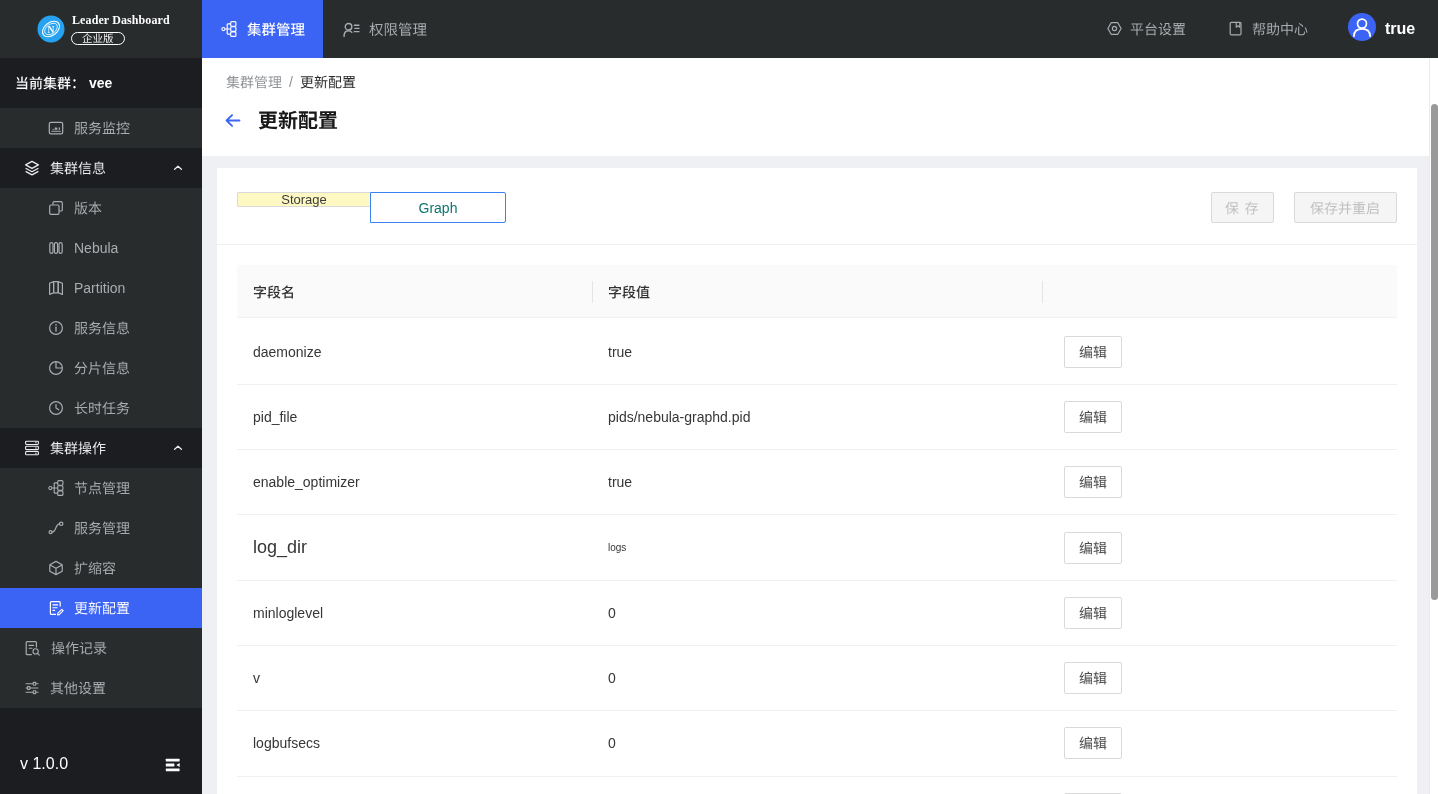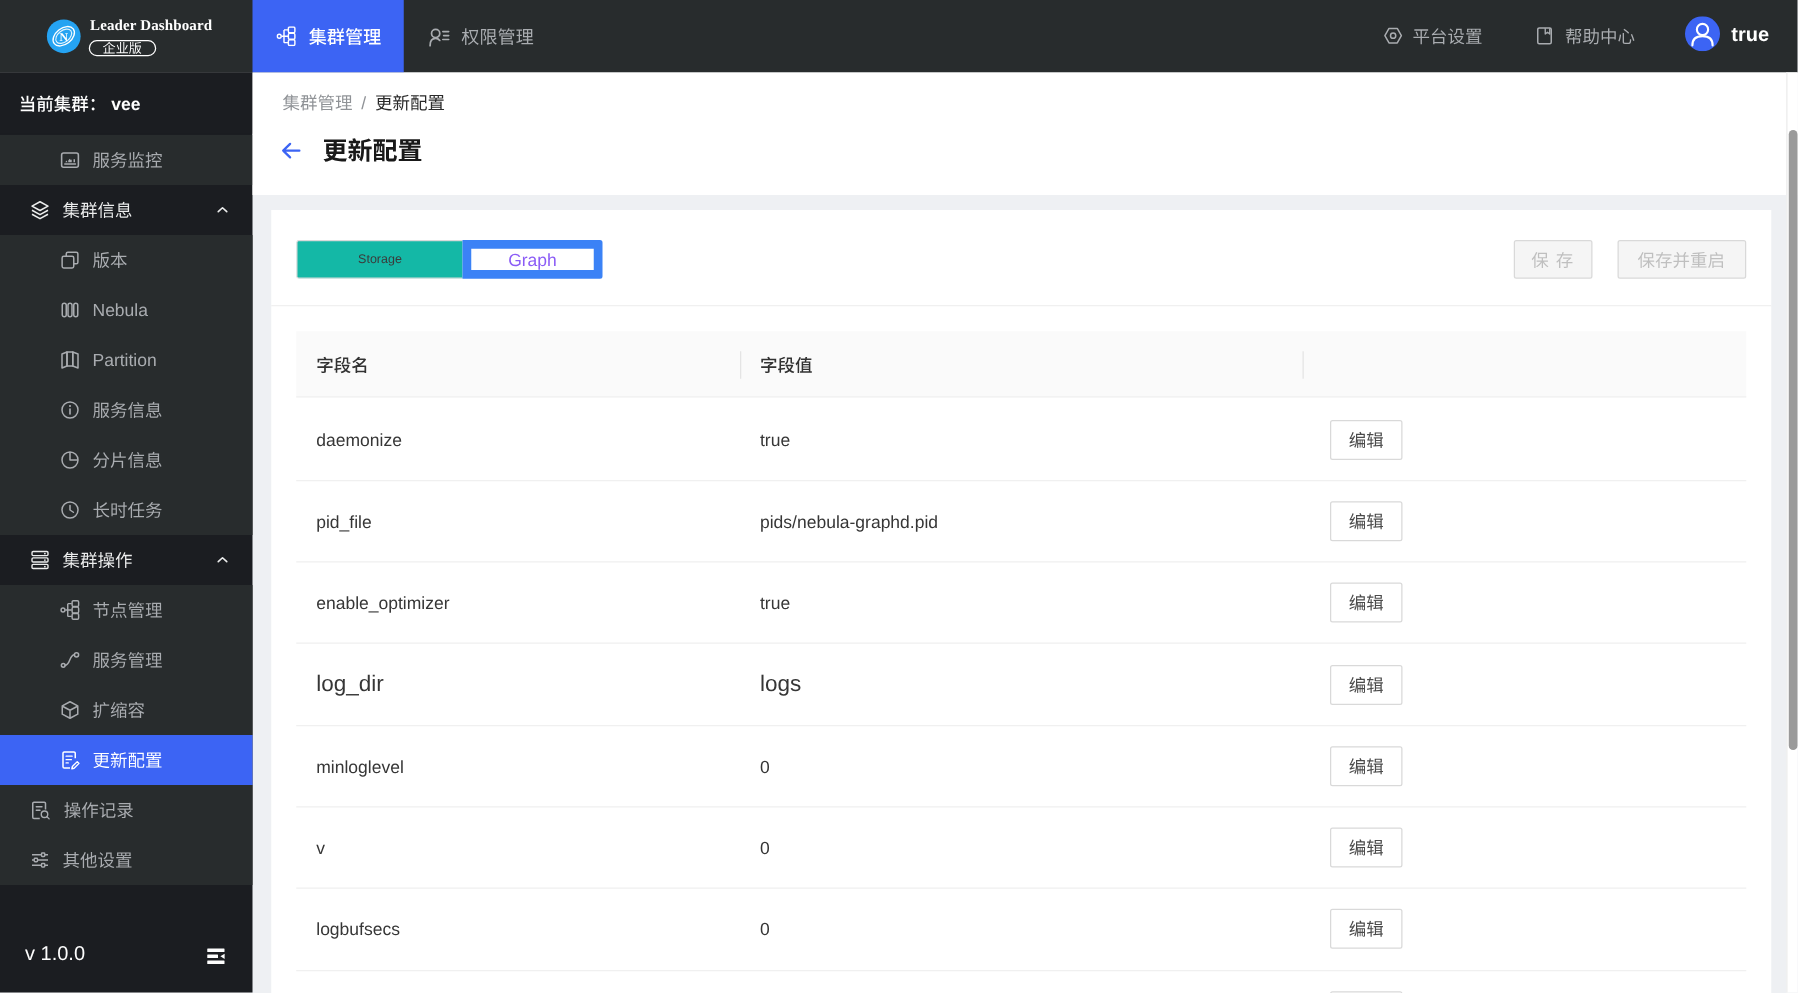--- a/index.html
+++ b/index.html
@@ -509,22 +509,22 @@
       <g fill="#191919" transform="translate(0,17.60) scale(0.02000,-0.02000)">
         <use href="#b66f4" x="0"></use>
         <use href="#b65b0" x="1000"></use>
         <use href="#b914d" x="2000"></use>
         <use href="#b7f6e" x="3000"></use>
       </g>
     </svg>
   </div>
 <div class="abs" style="left:217px;top:167.5px;width:1200px;height:627px;background:#fff"></div>
 <div class="abs" style="left:217px;top:243.5px;width:1200px;height:1px;background:#f0f0f0"></div>
-<div class="abs" style="left:237px;top:192px;width:133px;height:31px;border:1px solid #d9d9d9;border-right:none;border-radius:2px 0 0 2px;background:#14b8a6;display:flex;align-items:center;justify-content:center;font-size:10px;color:#3b3b3b">Storage</div>
-<div class="abs" style="left:370px;top:192px;width:112px;height:31px;border:7px solid #3b82f6;border-radius:0 2px 2px 0;background:#fff;display:flex;align-items:center;justify-content:center;font-size:14px;color:#8b5cf6">Graph</div>
+<div class="abs" style="left:237px;top:192px;width:133px;height:15px;border:1px solid #d9d9d9;border-right:none;border-radius:2px 0 0 2px;background:#fef9c3;display:flex;align-items:center;justify-content:center;font-size:13px;color:#3b3b3b">Storage</div>
+<div class="abs" style="left:370px;top:192px;width:136px;height:31px;border:1px solid #3b82f6;border-radius:0 2px 2px 0;background:#fff;display:flex;align-items:center;justify-content:center;font-size:14px;color:#0f766e">Graph</div>
 <div class="abs" style="left:1210.5px;top:192px;width:63px;height:31px;border:1px solid #d9d9d9;border-radius:2px;background:#f5f5f5;display:flex;align-items:center;justify-content:center">
     <svg width="33.6" height="14.0" viewBox="0 0 33.6 14.0">
       <g fill="#bfbfbf" transform="translate(0,12.32) scale(0.01400,-0.01400)">
         <use href="#r4fdd" x="0"></use>
         <use href="#r5b58" x="1400"></use>
       </g>
     </svg>
   </div>
 <div class="abs" style="left:1294px;top:192px;width:102.5px;height:31px;border:1px solid #d9d9d9;border-radius:2px;background:#f5f5f5;display:flex;align-items:center;justify-content:center">
     <svg width="70.0" height="14.0" viewBox="0 0 70.0 14.0">
@@ -585,21 +585,21 @@
 <div class="abs" style="left:1063.5px;top:466.2px;width:58px;height:32px;border:1px solid #d9d9d9;border-radius:2px;background:#fff;display:flex;align-items:center;justify-content:center">
     <svg width="28.0" height="14.0" viewBox="0 0 28.0 14.0">
       <g fill="#4b4b4b" transform="translate(0,12.32) scale(0.01400,-0.01400)">
         <use href="#r7f16" x="0"></use>
         <use href="#r8f91" x="1000"></use>
       </g>
     </svg>
   </div>
 <div class="abs" style="left:237px;top:514.4px;width:1160px;height:1px;background:#f0f0f0"></div>
 <div class="cell" style="left:253px;top:515.4px;height:64.3px;font-size:18px;color:#363636">log_dir</div>
-<div class="cell" style="left:608.0px;top:515.4px;height:64.3px;font-size:18px;color:#363636">logs</div>
+<div class="cell" style="left:608.0px;top:515.4px;height:64.3px;font-size:10px;color:#363636">logs</div>
 <div class="abs" style="left:1063.5px;top:531.5px;width:58px;height:32px;border:1px solid #d9d9d9;border-radius:2px;background:#fff;display:flex;align-items:center;justify-content:center">
     <svg width="28.0" height="14.0" viewBox="0 0 28.0 14.0">
       <g fill="#4b4b4b" transform="translate(0,12.32) scale(0.01400,-0.01400)">
         <use href="#r7f16" x="0"></use>
         <use href="#r8f91" x="1000"></use>
       </g>
     </svg>
   </div>
 <div class="abs" style="left:237px;top:579.7px;width:1160px;height:1px;background:#f0f0f0"></div>
 <div class="cell" style="left:253px;top:580.7px;height:64.3px;font-size:14px;color:#363636">minloglevel</div>

